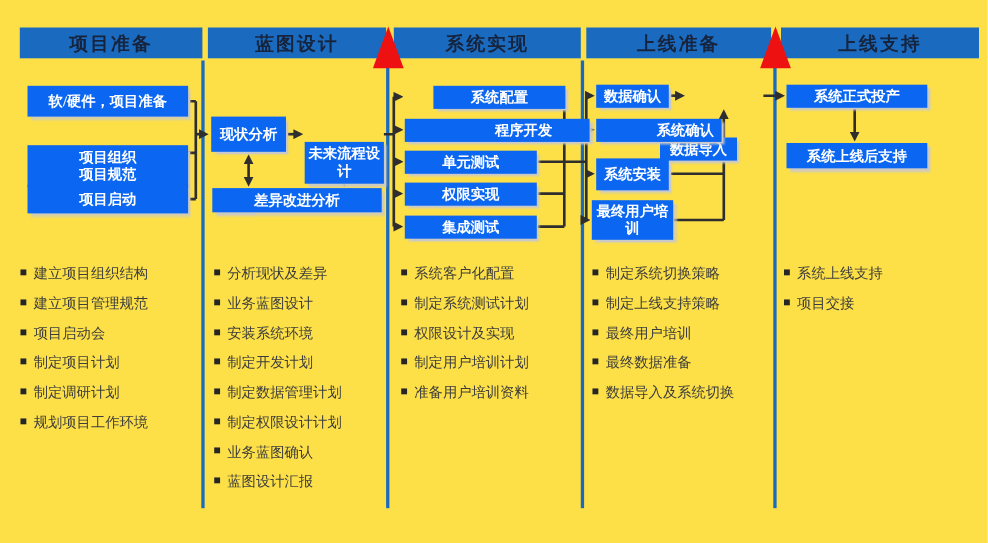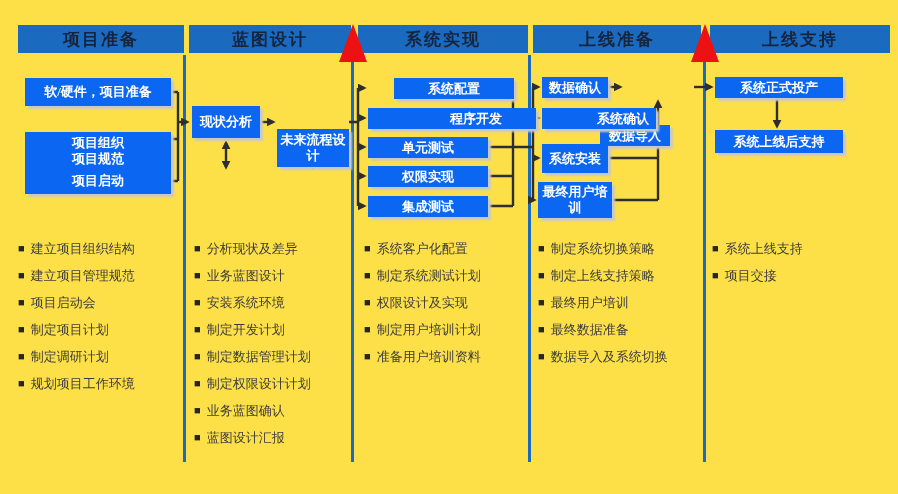--- a/index.html
+++ b/index.html
@@ -75,20 +75,21 @@
   </svg>
 
   <div class="fbox" style="left:25px;top:78px;width:146px;height:28px;text-align:center;">软/硬件，项目准备</div>
   <div class="fbox" style="left:25px;top:132px;width:146px;height:38px;">项目组织
 项目规范</div>
   <div class="fbox" style="left:25px;top:168px;width:146px;height:26px;">项目启动</div>
 
   <div class="fbox" style="left:192px;top:106px;width:68px;height:32px;">现状分析</div>
   <div class="fbox" style="left:277px;top:104px;width:72px;height:38px;margin-top:25px;">未来流程设
 计</div>
+  <div class="fbox" style="left:193px;top:171px;width:154px;height:22px;">差异改进分析</div>
 
   <div class="fbox" style="left:368px;top:78px;width:120px;height:21px;margin-left:26px;">系统配置</div>
   <div class="fbox" style="left:368px;top:108px;width:120px;height:21px;padding-left:48px;">程序开发</div>
   <div class="fbox" style="left:368px;top:137px;width:120px;height:21px;">单元测试</div>
   <div class="fbox" style="left:368px;top:166px;width:120px;height:21px;">权限实现</div>
   <div class="fbox" style="left:368px;top:196px;width:120px;height:21px;">集成测试</div>
 
   <div class="fbox" style="left:542px;top:77px;width:66px;height:21px;">数据确认</div>
   <div class="fbox" style="left:600px;top:77px;width:70px;height:21px;margin-top:48px;">数据导入</div>
   <div class="fbox" style="left:542px;top:108px;width:66px;height:21px;padding-left:48px;">系统确认</div>

